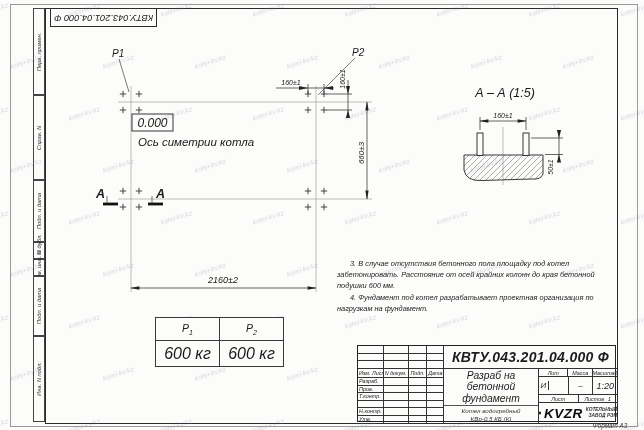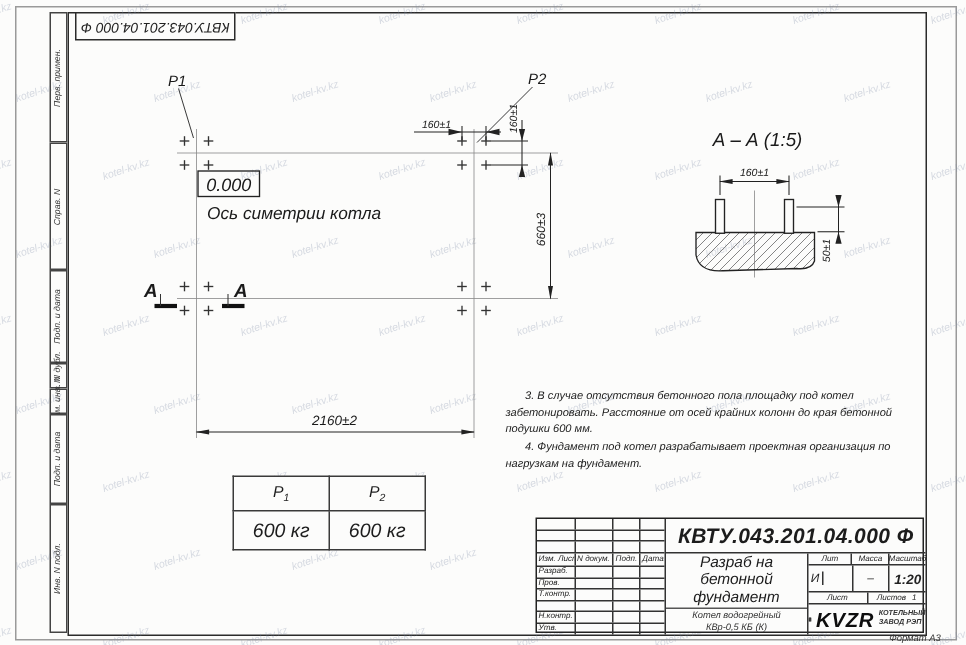--- a/index.html
+++ b/index.html
@@ -25,21 +25,21 @@
   
   svg.linework{position:absolute;left:0;top:0;z-index:2;}
   svg.linework text{font-family:"Liberation Sans",sans-serif;font-style:italic;fill:#1a1a1a;stroke:none;}
   
   .notes{position:absolute;left:337px;top:257px;width:279px;z-index:3;font-style:italic;}
   .notes p{margin:1px 0;font-size:7.4px;line-height:1.5;text-indent:13px;color:#222;}
   
   .loads{position:absolute;left:155px;top:317px;z-index:3;border-collapse:collapse;}
   .loads td{border:1px solid #3a3a3a;width:61px;text-align:center;font-style:italic;background:#fcfcfb;}
   .loads .hrow td{height:20px;font-size:10.5px;}
-  .loads .vrow td{height:23px;font-size:13px;}
+  .loads .vrow td{height:23px;font-size:16px;}
   .loads sub{font-size:7px;}
   
   .tblock{position:absolute;left:357px;top:345px;width:259px;height:77px;border:1.3px solid #222;
     box-sizing:border-box;background:#fcfcfb;z-index:4;font-style:italic;}
   .tblock *{box-sizing:border-box;}
   .tb-left{position:absolute;left:0;top:0;width:86px;height:77px;border-right:1px solid #333;}
   .tb-row{display:flex;border-bottom:1px solid #333;}
   .tb-row:last-child{border-bottom:none;}
   .tb-c{border-right:1px solid #333;height:100%;font-size:5.4px;display:flex;align-items:center;
     padding-left:1px;color:#222;overflow:hidden;white-space:nowrap;}
@@ -55,21 +55,21 @@
   .tb-right{position:absolute;left:180px;top:23px;width:79px;height:54px;border-left:1px solid #333;}
   .tr-row{display:flex;border-bottom:1px solid #333;}
   .tr-h{height:8px;} .tr-v{height:18px;} .tr-s{height:8px;} .tr-l{height:20px;border-bottom:none;}
   .tr-c{border-right:1px solid #333;display:flex;align-items:center;justify-content:center;
     font-size:5.4px;color:#222;}
   .tr-c:last-child{border-right:none;}
   .lit3{width:30px;display:flex;}
   .lit3 i{flex:1;border-right:1px solid #333;font-style:italic;display:flex;align-items:center;justify-content:center;font-size:8px;}
   .lit3 i:last-child{border-right:none;}
   .vmass{font-size:8px;} .vscale{font-size:9px;}
-  .logo-cell{width:100%;display:flex;align-items:center;justify-content:center;gap:3px;}
+  .logo-cell{width:100%;display:flex;align-items:center;justify-content:center;gap:3px;text-align:right;}
   .kvzr{font-weight:800;font-style:italic;font-size:13.5px;letter-spacing:0.5px;color:#0d0d0d;}
   .kvzr-name{display:flex;flex-direction:column;font-size:4.8px;line-height:5.6px;color:#333;font-weight:600;}
   .format-label{position:absolute;left:560px;top:422px;width:100px;text-align:center;font-size:6.3px;
     font-style:italic;color:#333;z-index:5;}
 </style>
 </head>
 <body>
 
 <div class="sheet">
 
@@ -387,21 +387,21 @@
         <div class="tr-c" style="width:25px;">Масса</div>
         <div class="tr-c" style="width:24px;">Масштаб</div>
       </div>
       <div class="tr-row tr-v">
         <div class="tr-c lit3" style="width:30px;padding:0;">
           <i>И</i>
             <i></i>
             <i></i>
         </div>
         <div class="tr-c vmass" style="width:25px;">–</div>
-        <div class="tr-c vscale" style="width:24px;font-weight:bold;">1:20</div>
+        <div class="tr-c vscale" style="width:24px;">1:20</div>
       </div>
       <div class="tr-row tr-s">
         <div class="tr-c" style="width:40px;">Лист</div>
         <div class="tr-c" style="width:39px;gap:4px;">
           <span>Листов</span>
           <span>1</span>
         </div>
       </div>
       <div class="tr-row tr-l">
         <div class="logo-cell">

